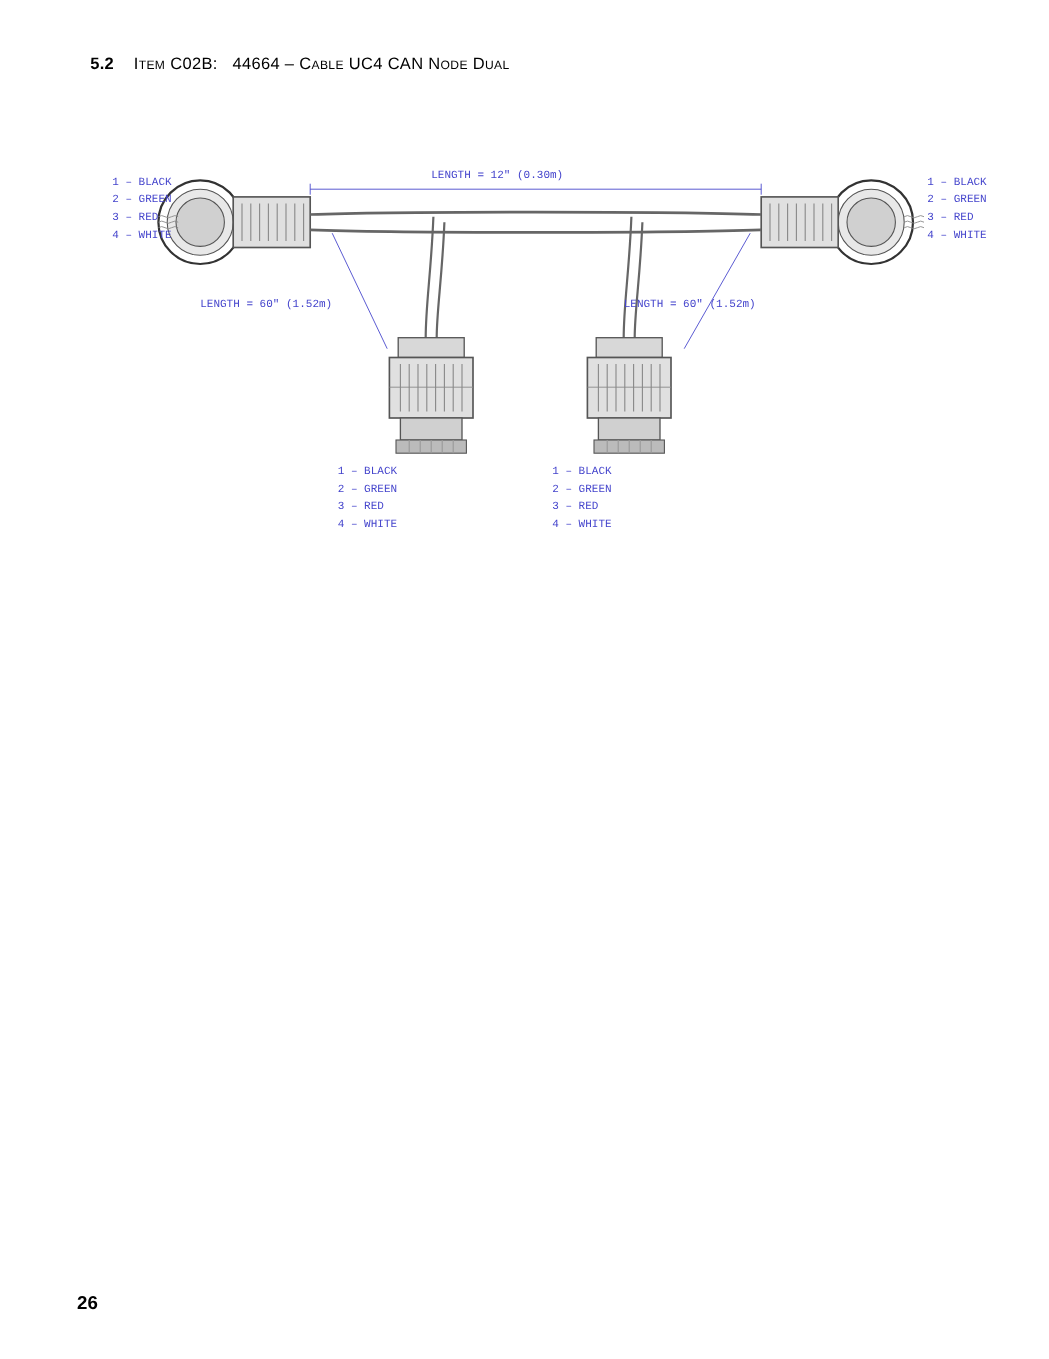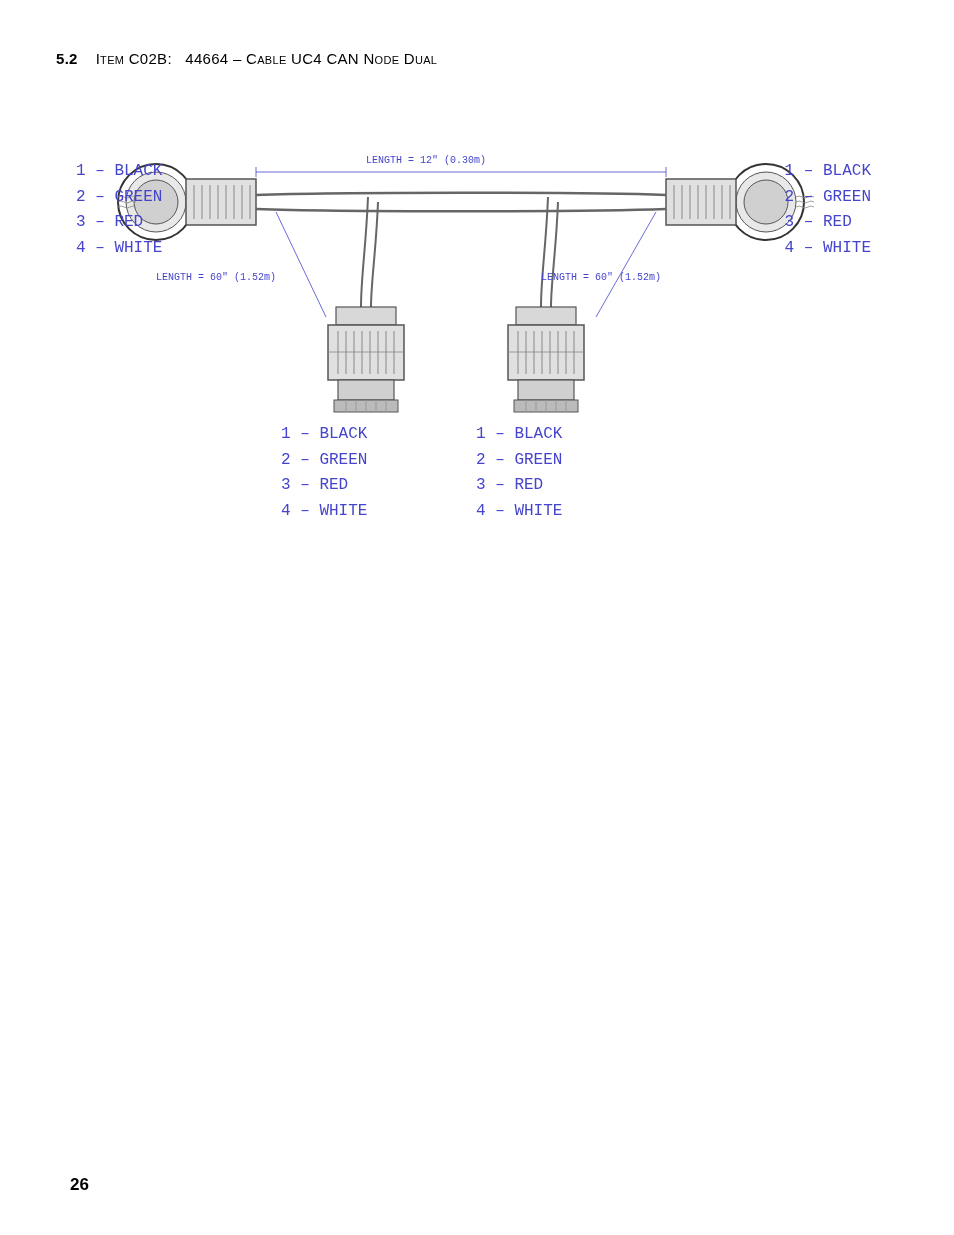--- a/index.html
+++ b/index.html
@@ -6,21 +6,21 @@
     body {
       width: 954px;
       min-height: 1235px;
       background: #fff;
       font-family: Arial, sans-serif;
       position: relative;
     }
     .page {
       width: 954px;
       min-height: 1235px;
-      padding: 50px 60px 50px 56px;
+      padding: 50px 60px 50px 82px;
       position: relative;
     }
     .section-title {
       font-size: 15px;
       font-weight: bold;
       margin-bottom: 30px;
       color: #000;
       letter-spacing: 0.3px;
     }
     .section-title .num {
@@ -30,21 +30,21 @@
       font-variant: small-caps;
       font-weight: normal;
     }
     .diagram-area {
       position: relative;
       width: 820px;
       height: 420px;
       margin-top: 10px;
     }
     .wire-label {
-      font-size: 16px;
+      font-size: 10px;
       color: #4444cc;
       line-height: 1.6;
       font-family: 'Courier New', monospace;
       position: absolute;
     }
     .length-label {
       font-size: 10px;
       color: #4444cc;
       font-family: 'Courier New', monospace;
       position: absolute;

